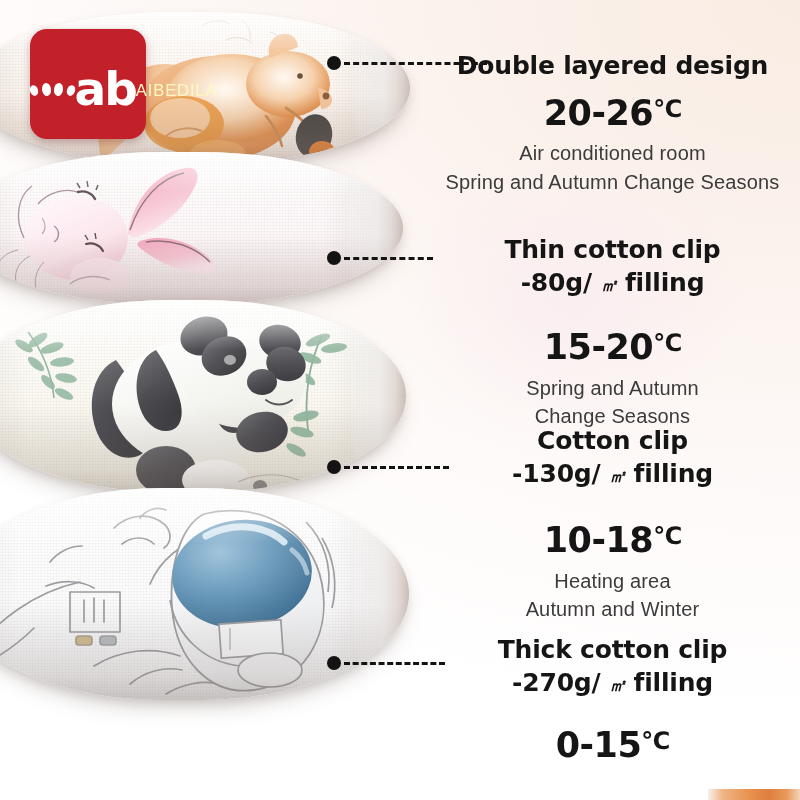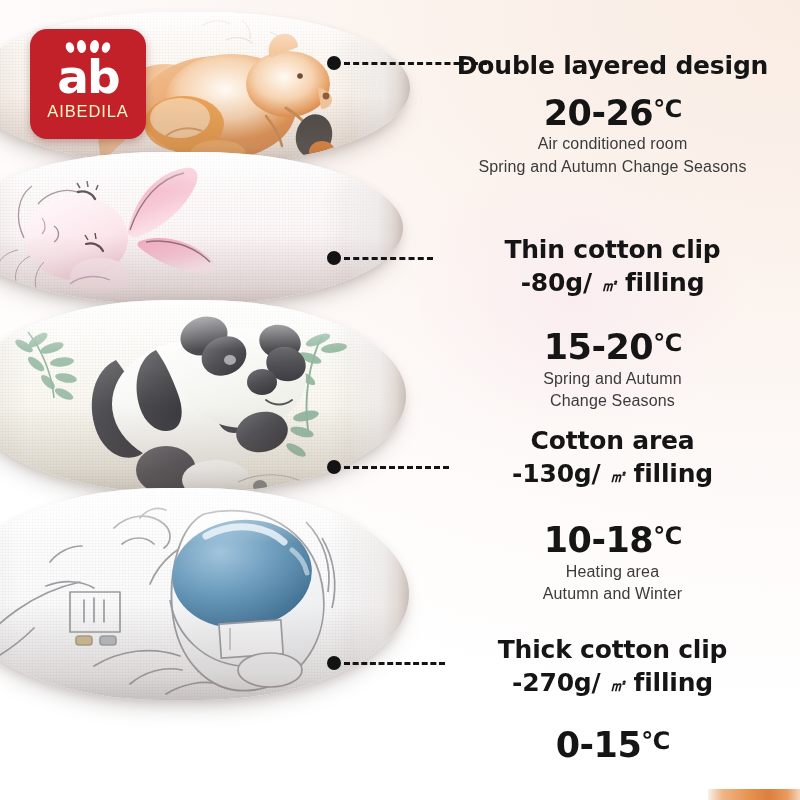--- a/index.html
+++ b/index.html
@@ -77,21 +77,21 @@
            background:linear-gradient(180deg,#fffffe 0%,#fbf9f2 50%,#f1efe3 100%); }
   
   #roll4 { left:-46px; top:488px; width:455px; height:212px;
            background:linear-gradient(180deg,#ffffff 0%,#fbfbfc 52%,#eef0f2 100%); }
 
   
   #logo{
     position:absolute; left:30px; top:29px; width:116px; height:110px;
     background:#c2212a; border-radius:17px;
     box-shadow:0 3px 9px rgba(90,20,24,.30);
-    display:flex; flex-direction:column; align-items:center; justify-content:flex-start;
+    display:flex; flex-direction:row; align-items:center; justify-content:flex-start;
     padding-top:9px;
   }
   #pawRow{ display:flex; align-items:flex-end; gap:3.5px; height:15px; margin-bottom:1px; }
   #pawRow i{ display:block; background:#fff; border-radius:50%; }
   #pawRow i:nth-child(1){ width:8px;  height:11px; transform:rotate(-22deg); }
   #pawRow i:nth-child(2){ width:9px;  height:13px; transform:rotate(-7deg); }
   #pawRow i:nth-child(3){ width:9px;  height:13px; transform:rotate(7deg); }
   #pawRow i:nth-child(4){ width:8px;  height:11px; transform:rotate(22deg); }
   #logoMono{
     font-family:"DejaVu Sans", sans-serif; font-weight:700;
@@ -127,22 +127,22 @@
     font-weight:700; font-size:25px; line-height:1.30; letter-spacing:-.2px;
   }
   .title .sqm{ font-style:italic; font-size:17px; font-weight:700; letter-spacing:-1px; }
   .temp{
     font-family:"DejaVu Sans", sans-serif;
     font-weight:700; font-size:35px; letter-spacing:-.5px;
     margin-top:14px; line-height:1.05;
   }
   .temp .unit{ font-size:24px; font-weight:700; vertical-align:8px; letter-spacing:-1px; }
   .sub{
-    font-size:16px; font-weight:400; color:#3b3b3b;
-    line-height:1.42; margin-top:2px; letter-spacing:.15px;
+    font-size:20px; font-weight:400; color:#3b3b3b;
+    line-height:1.42; margin-top:8px; letter-spacing:.15px;
   }
   #b1 .temp{ margin-top:12px; }
   #b2 .temp{ margin-top:30px; }
   #b3 .temp{ margin-top:32px; }
   #b4 .temp{ margin-top:28px; }
 </style>
 </head>
 <body>
 
 <div id="canvas">
@@ -449,21 +449,21 @@
         <span>15-20</span><span class="unit">℃</span>
       </div>
       <div class="sub">
         <span>Spring and Autumn</span><br>
         <span>Change Seasons</span>
       </div>
     </div>
 
     <div class="block" id="b3">
       <div class="title">
-        <span>Cotton area</span><br>
+        <span>Cotton clip</span><br>
         <span>-130g/</span>
         <span class="sqm">㎡</span>
         <span>filling</span>
       </div>
       <div class="temp">
         <span>10-18</span><span class="unit">℃</span>
       </div>
       <div class="sub">
         <span>Heating area</span><br>
         <span>Autumn and Winter</span>

